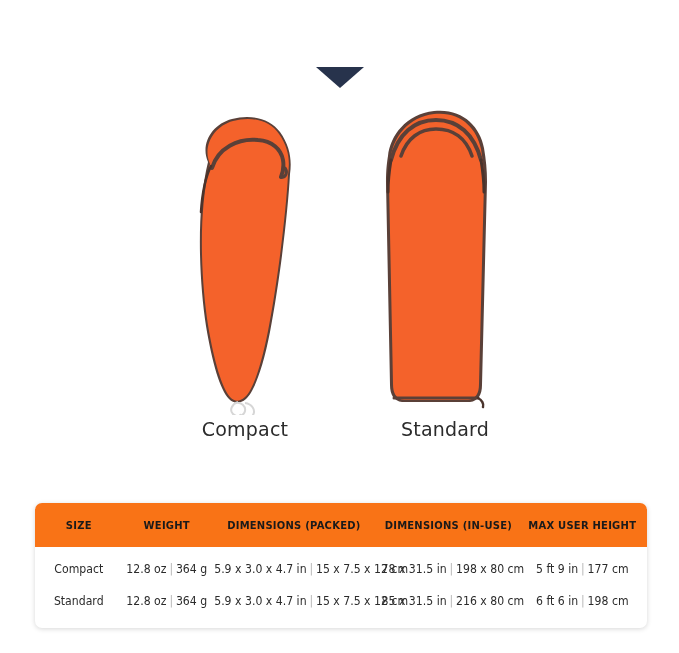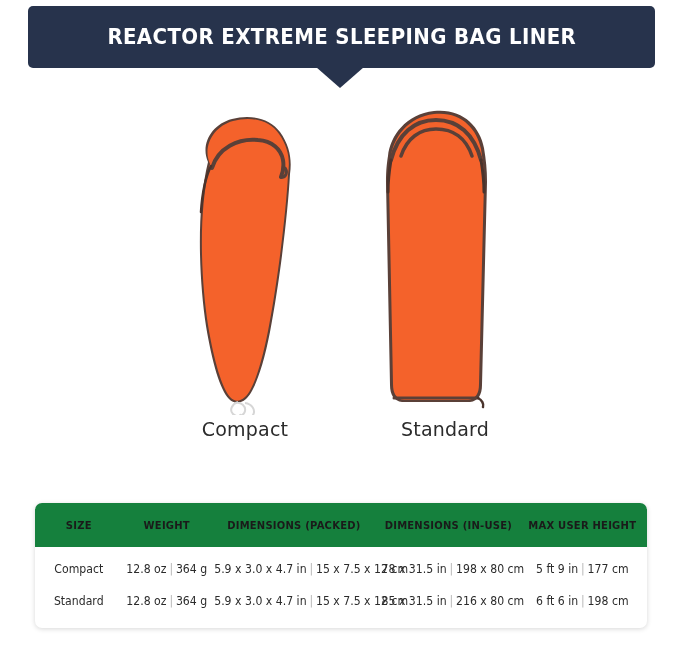--- a/index.html
+++ b/index.html
@@ -105,21 +105,21 @@
     border-radius: 7px;
     box-shadow: 0 1px 5px rgba(0,0,0,0.16);
     overflow: hidden;
   }
   table.spec {
     width: 100%;
     border-collapse: collapse;
     table-layout: fixed;
   }
   table.spec thead tr {
-    background: #15803d;
+    background: #f97316;
   }
   table.spec th {
     font-family: "DejaVu Sans", sans-serif;
     font-size: 10.5px;
     font-weight: bold;
     letter-spacing: 0.25px;
     color: #1a1a1a;
     text-transform: uppercase;
     height: 44px;
     padding: 0;
@@ -144,23 +144,20 @@
   .col-size   { width: 14.3%; }
   .col-weight { width: 14.3%; }
   .col-packed { width: 27.4%; }
   .col-inuse  { width: 23.0%; }
   .col-height { width: 21.0%; }
 </style>
 </head>
 <body>
 
 <div class="banner-wrap">
-  <div class="banner">
-    <span class="banner-title">REACTOR EXTREME SLEEPING BAG LINER</span>
-  </div>
   <div class="banner-pointer"></div>
 </div>
 
 <div class="products">
 
   <div class="product product-compact">
     <div class="product-figure">
       <svg viewBox="0 0 190 315" width="190" height="315" xmlns="http://www.w3.org/2000/svg">
 
         <path d="M58 62

